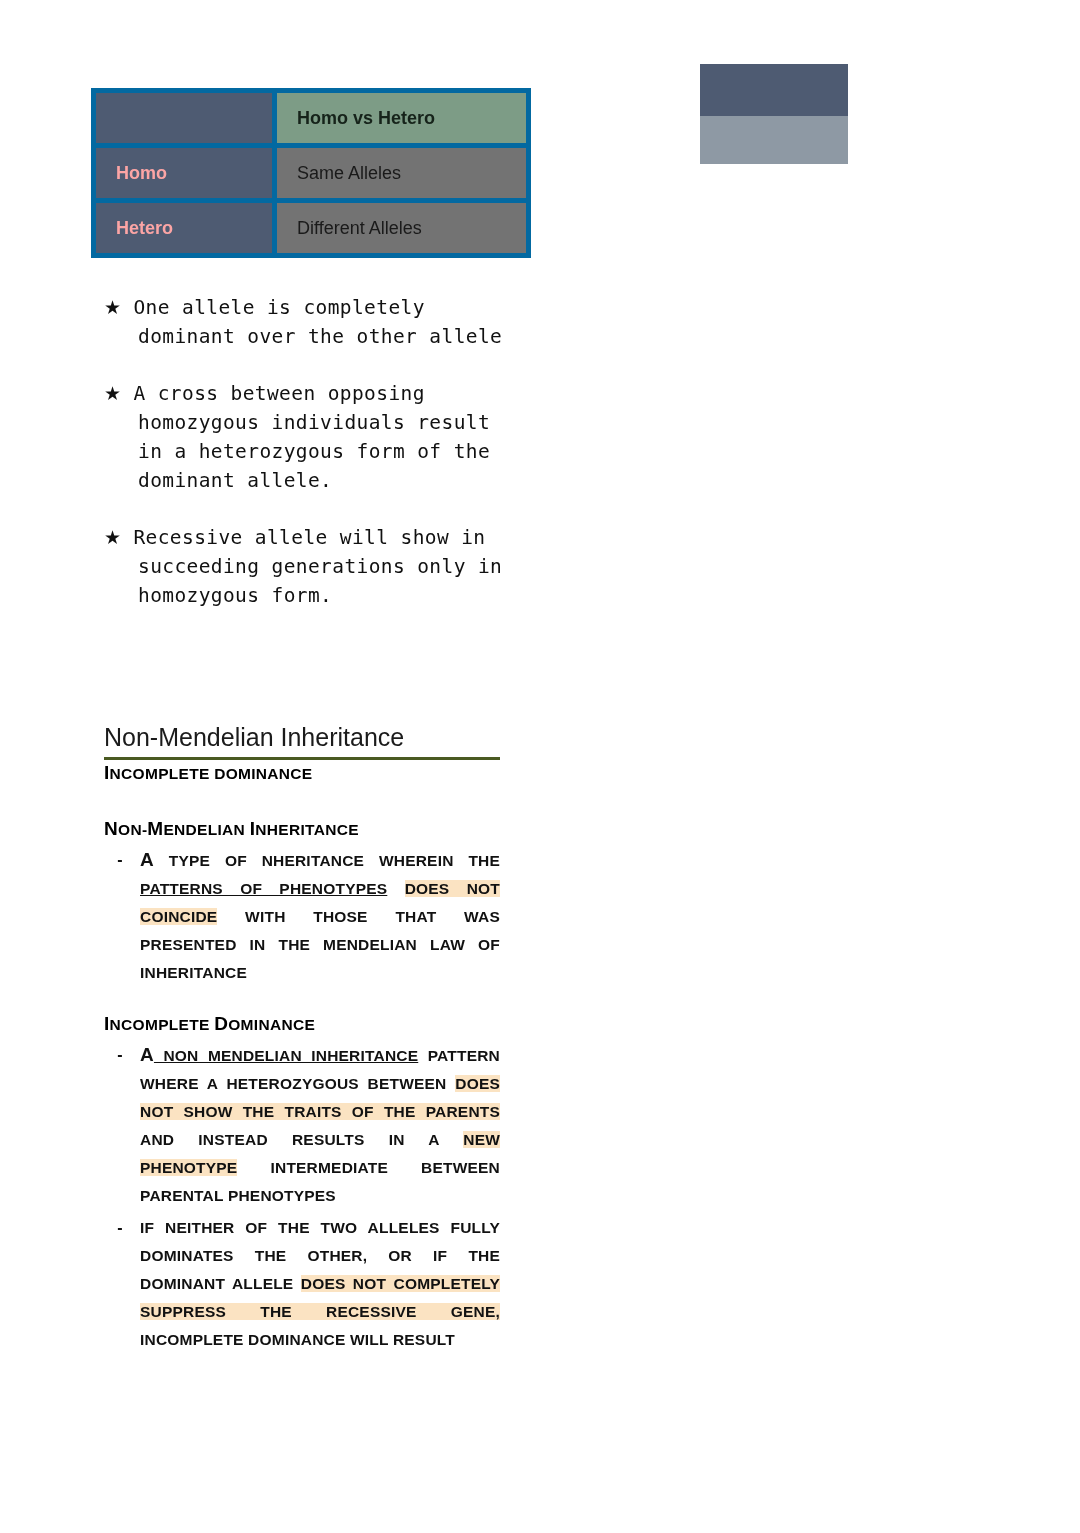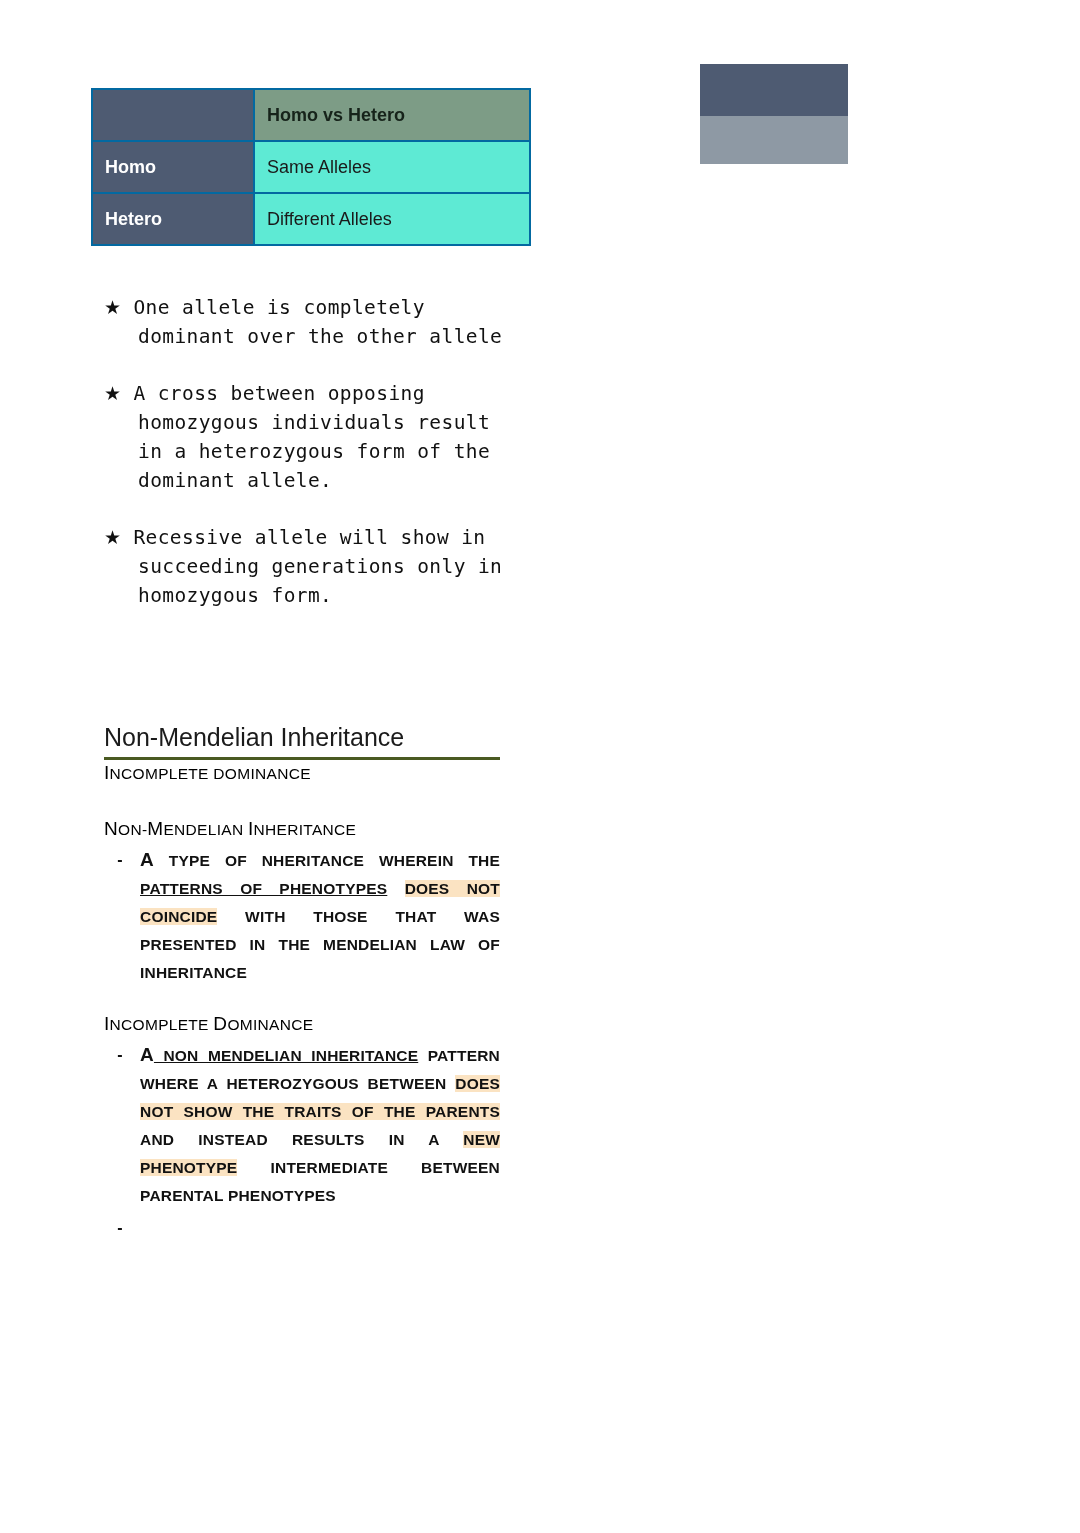--- a/index.html
+++ b/index.html
@@ -27,43 +27,43 @@
     left: 91px;
     top: 88px;
     width: 440px;
   }
   table.hh {
     border-collapse: collapse;
     width: 440px;
     table-layout: fixed;
   }
   table.hh td {
-    border: 2px solid #0369a1;
+    border: 5px solid #0369a1;
     height: 50px;
-    padding: 0 12px;
+    padding: 0 20px;
     vertical-align: middle;
     font-size: 18px;
   }
   td.col-label {
     width: 136px;
     background: #4e5b72;
-    color: #ffffff;
+    color: #fca5a5;
     font-weight: bold;
     font-size: 18px;
   }
   td.corner {
     background: #4e5b72;
   }
   td.head-green {
     background: #7d9c86;
     color: #16231a;
     font-weight: bold;
   }
   td.body-cell {
-    background: #5eead4;
+    background: #737373;
     color: #1a1a1a;
     font-weight: normal;
   }
 
   
   .swatch-top {
     position: absolute;
     left: 700px;
     top: 64px;
     width: 148px;
@@ -115,21 +115,21 @@
     color: #1b1b1b;
     font-weight: normal;
     padding-bottom: 5px;
   }
   .sec-head .rule {
     border-bottom: 3px solid #4a5a22;
     width: 396px;
   }
 
   .smallcaps-head {
-    font-weight: normal;
+    font-weight: bold;
     letter-spacing: 0.3px;
   }
   .smallcaps-head .big {
     font-size: 19px;
   }
   .smallcaps-head .sm {
     font-size: 15.5px;
   }
 
   .sub1 {
@@ -250,16 +250,19 @@
 
   <div class="blk b2">
     <div class="bullet-row">
       <div class="dash">-</div>
       <div class="btext">
         <span class="lead">A</span><span class="ul"> NON MENDELIAN INHERITANCE</span><span> PATTERN WHERE A HETEROZYGOUS BETWEEN </span><span class="hl">DOES NOT SHOW THE TRAITS OF THE PARENTS</span><span> AND INSTEAD RESULTS IN A </span><span class="hl">NEW PHENOTYPE</span><span> INTERMEDIATE BETWEEN PARENTAL PHENOTYPES</span>
       </div>
     </div>
     <div class="bullet-row">
       <div class="dash">-</div>
+      <div class="btext">
+        <span>IF NEITHER OF THE TWO ALLELES FULLY DOMINATES THE OTHER, OR IF THE DOMINANT ALLELE </span><span class="hl">DOES NOT COMPLETELY SUPPRESS THE RECESSIVE GENE,</span><span> INCOMPLETE DOMINANCE WILL RESULT</span>
+      </div>
     </div>
   </div>
 
 </div>
 
 </body></html>

